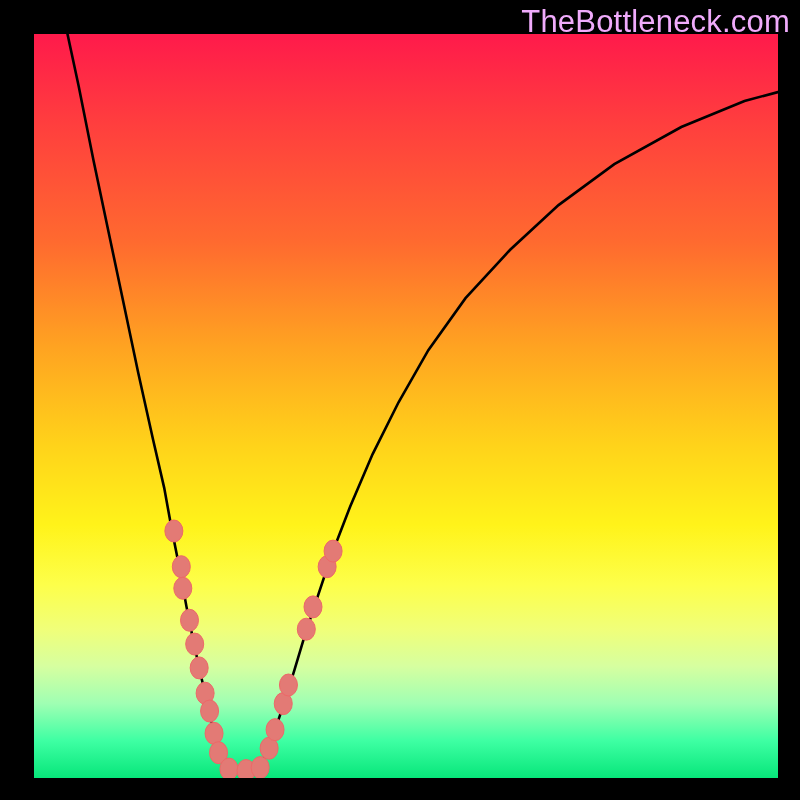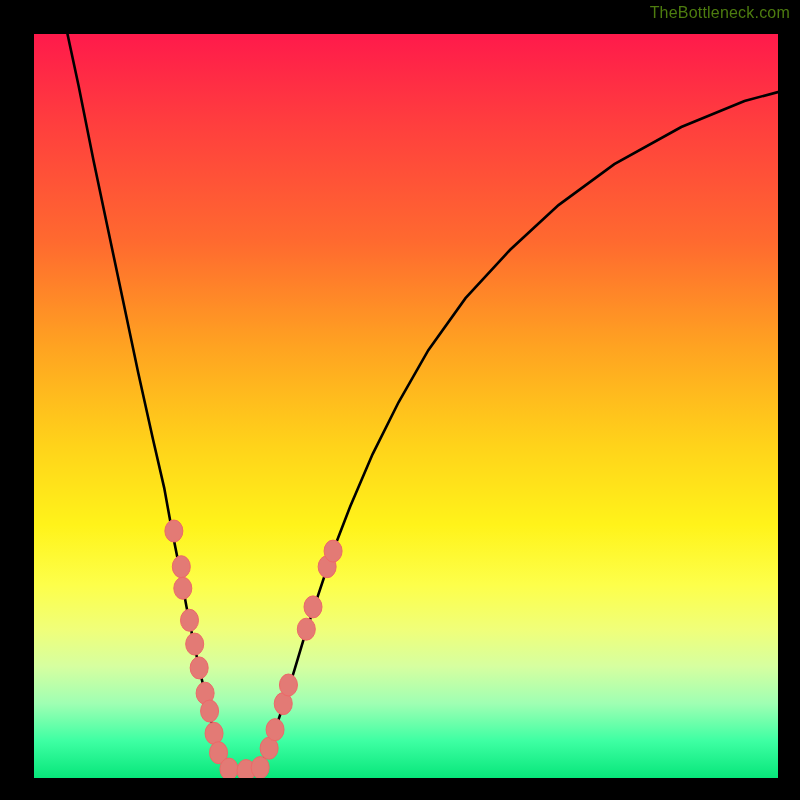--- a/index.html
+++ b/index.html
@@ -42,22 +42,22 @@
     position: absolute;
     left: 34px;
     top: 34px;
     width: 744px;
     height: 744px;
   }
   .source-label {
     position: absolute;
     top: 4px;
     right: 10px;
-    color: #4d7c0f;
-    font-size: 16px;
+    color: #f0abfc;
+    font-size: 31px;
     letter-spacing: 0.2px;
     font-weight: 400;
   }
 </style>
 </head>
 <body>
 
 <div class="stage">
 
   <div class="plot-bg"></div>

